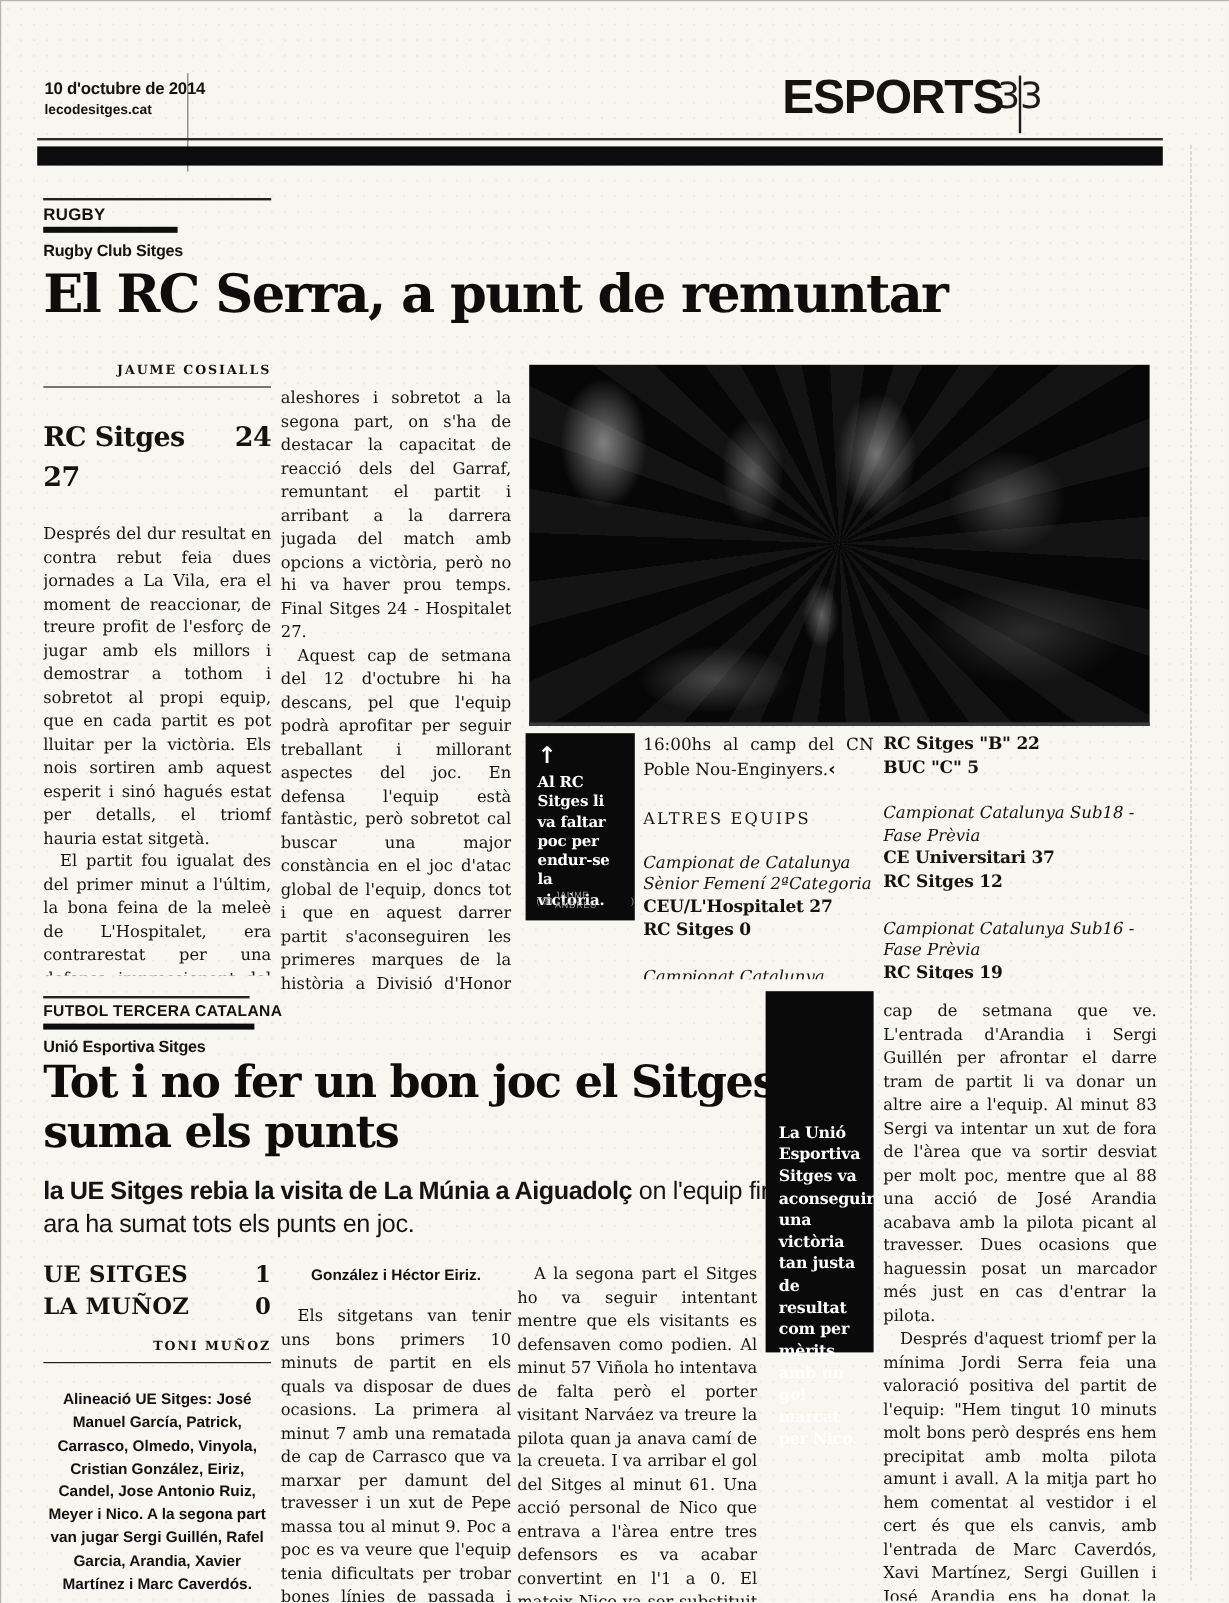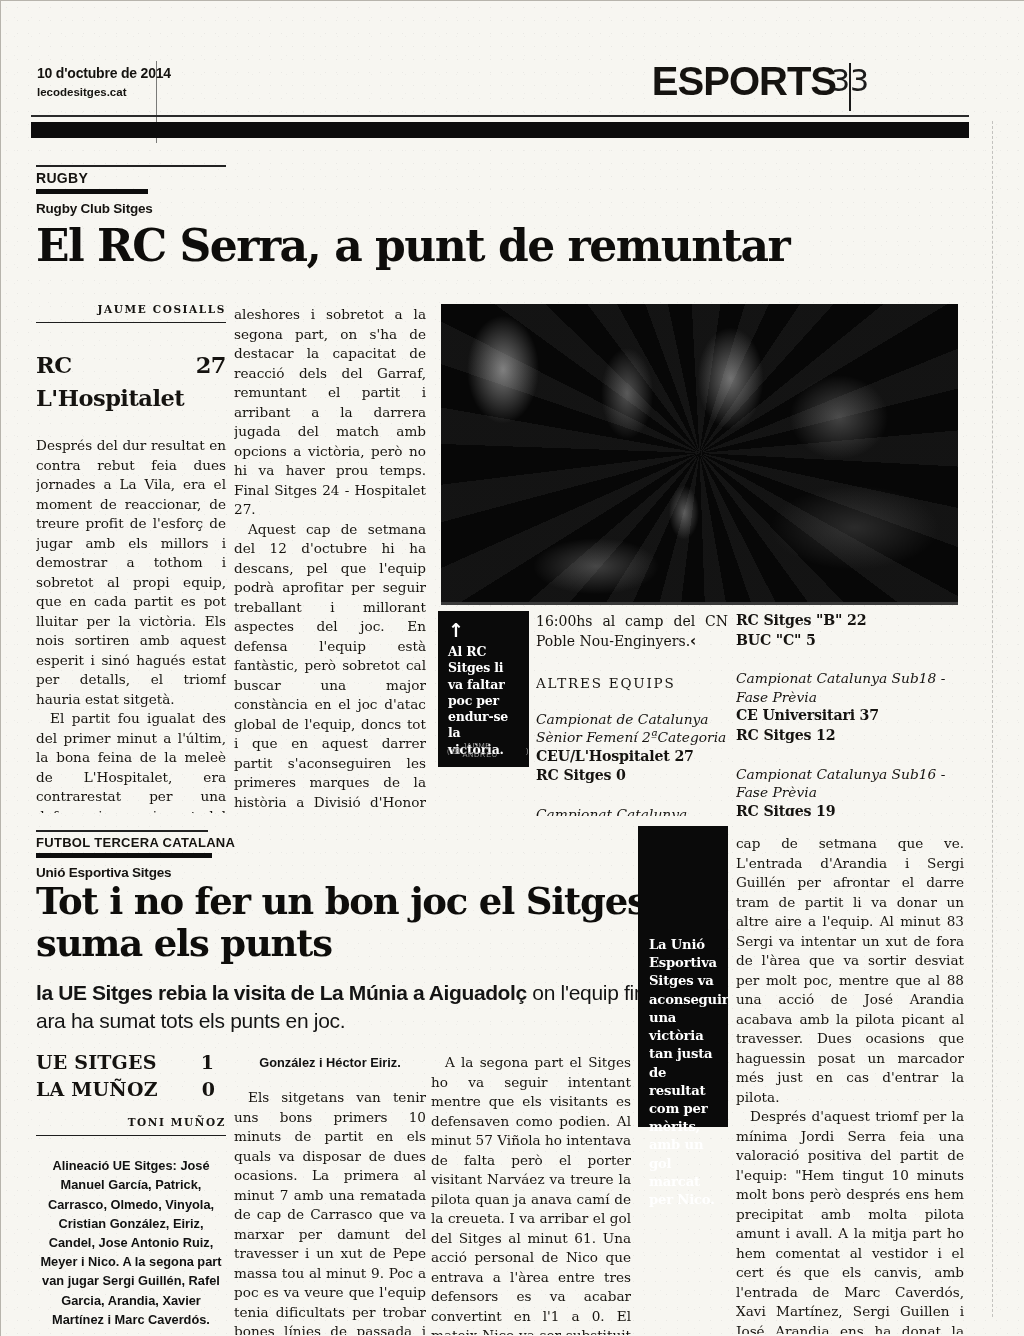--- a/index.html
+++ b/index.html
@@ -72,21 +72,21 @@
   .comp-title{font-style:italic; font-size:13.8px; line-height:1.35; margin-top:19px;}
   .comp-line{font-weight:bold; font-size:14.2px; line-height:1.38; letter-spacing:-0.2px;}
   .endmark{font-weight:bold; font-size:15px; font-family:"DejaVu Sans",sans-serif;}
 
   
   .f-headline{left:35px; top:880px; width:640px; font-size:37px; font-weight:bold;
     letter-spacing:-1.2px; line-height:1.13; color:#0e0d0b;}
   .f-subhead{left:35px; top:978px; width:650px; font-size:21px; line-height:1.32;
     letter-spacing:-0.3px; color:#141414;}
   .f-subhead b{letter-spacing:-0.4px;}
-  .f-scorerow{display:flex; justify-content:flex-start; font-weight:bold; font-size:19px;
+  .f-scorerow{display:flex; justify-content:space-between; font-weight:bold; font-size:19px;
     letter-spacing:0.2px; line-height:1.4; font-family:"DejaVu Serif",serif;gap:44px;}
   .f-byline{margin-top:14px;}
   .boldsans{font-family:"Liberation Sans","DejaVu Sans",sans-serif; font-weight:bold;
     font-size:12.8px; line-height:1.5; text-align:center; color:#111;}
   .boldsans p{margin:0 0 17px 0;}
   .quote-box{left:637px; top:825px; width:90px; height:301px; background:#0a0a0a; color:#fff;
     padding:110px 10px 10px 11px; box-sizing:border-box;}
   .quote-text{font-size:13.2px; font-weight:bold; line-height:1.38; letter-spacing:-0.2px;}
 </style>
 </head>
@@ -106,31 +106,34 @@
   <div class="abs kick-rule" style="left:35px;top:164px;width:190px;"></div>
   <div class="abs kick-label sans" style="left:35px;top:169px;">RUGBY</div>
   <div class="abs kick-bar" style="left:35px;top:188px;width:112px;"></div>
   <div class="abs club sans" style="left:35px;top:200px;">Rugby Club Sitges</div>
   <h1 class="abs r-headline" style="margin:0;">El RC Serra, a punt de remuntar</h1>
 
   <div class="col" style="left:35px;top:302px;width:190px;height:510px;">
     <div class="byline">JAUME COSIALLS</div>
     <div class="scorebox">
       <div class="score-row">
-        <span>RC L'Hospitalet</span>
+        <span>RC Sitges</span>
+        <span>24</span>
+      </div>
+      <div class="score-row">
         <span>27</span>
       </div>
     </div>
     <div class="bodytxt" style="margin-top:22px;">
       <p>Després del dur resultat en contra rebut feia dues jornades a La Vila, era el moment de reaccionar, de treure profit de l'esforç de jugar amb els millors i demostrar a tothom i sobretot al propi equip, que en cada partit es pot lluitar per la victòria. Els nois sortiren amb aquest esperit i sinó hagués estat per detalls, el triomf hauria estat sitgetà.</p>
       <p class="ind">El partit fou igualat des del primer minut a l'últim, la bona feina de la meleè de L'Hospitalet, era contrarestat per una defensa impressionant del Sitges, tant aturant les entrades dels davanters contraris arran de paquet, com els espectaculars placatges de la línia de tres quarts sitgetana. La igualtat en el marcador es mantenia però abans de finalitzar el primer període els visitants aconseguien fer forat gracies a un cop i una marca (10-20). Fou</p>
     </div>
   </div>
 
-  <div class="col bodytxt" style="left:233px;top:304px;width:192px;height:508px;">
+  <div class="col bodytxt" style="left:233px;top:322px;width:192px;height:508px;">
     <p>aleshores i sobretot a la segona part, on s'ha de destacar la capacitat de reacció dels del Garraf, remuntant el partit i arribant a la darrera jugada del match amb opcions a victòria, però no hi va haver prou temps. Final Sitges 24 - Hospitalet 27.</p>
     <p class="ind">Aquest cap de setmana del 12 d'octubre hi ha descans, pel que l'equip podrà aprofitar per seguir treballant i millorant aspectes del joc. En defensa l'equip està fantàstic, però sobretot cal buscar una major constància en el joc d'atac global de l'equip, doncs tot i que en aquest darrer partit s'aconseguiren les primeres marques de la història a Divisió d'Honor "B", per part d'Ander Cabré i Malcolm Van Steeden, aquestes vingueren més de fruit de la genialitat individual. Una de les claus perquè el treball de l'equip en atac doni els seus fruits, seria la possessió de pilota, potser va és l'assignatura pendent ja no sols davant L'Hospitalet, sinó en les tres jornades de lliga jugades.</p>
 
   </div>
 
   <div class="abs photo"></div>
 
   <div class="abs caption-box">
     <div class="caption-arrow sans">↑</div>
     <div class="caption-text">Al RC Sitges li va faltar poc per endur-se la victòria.</div>

